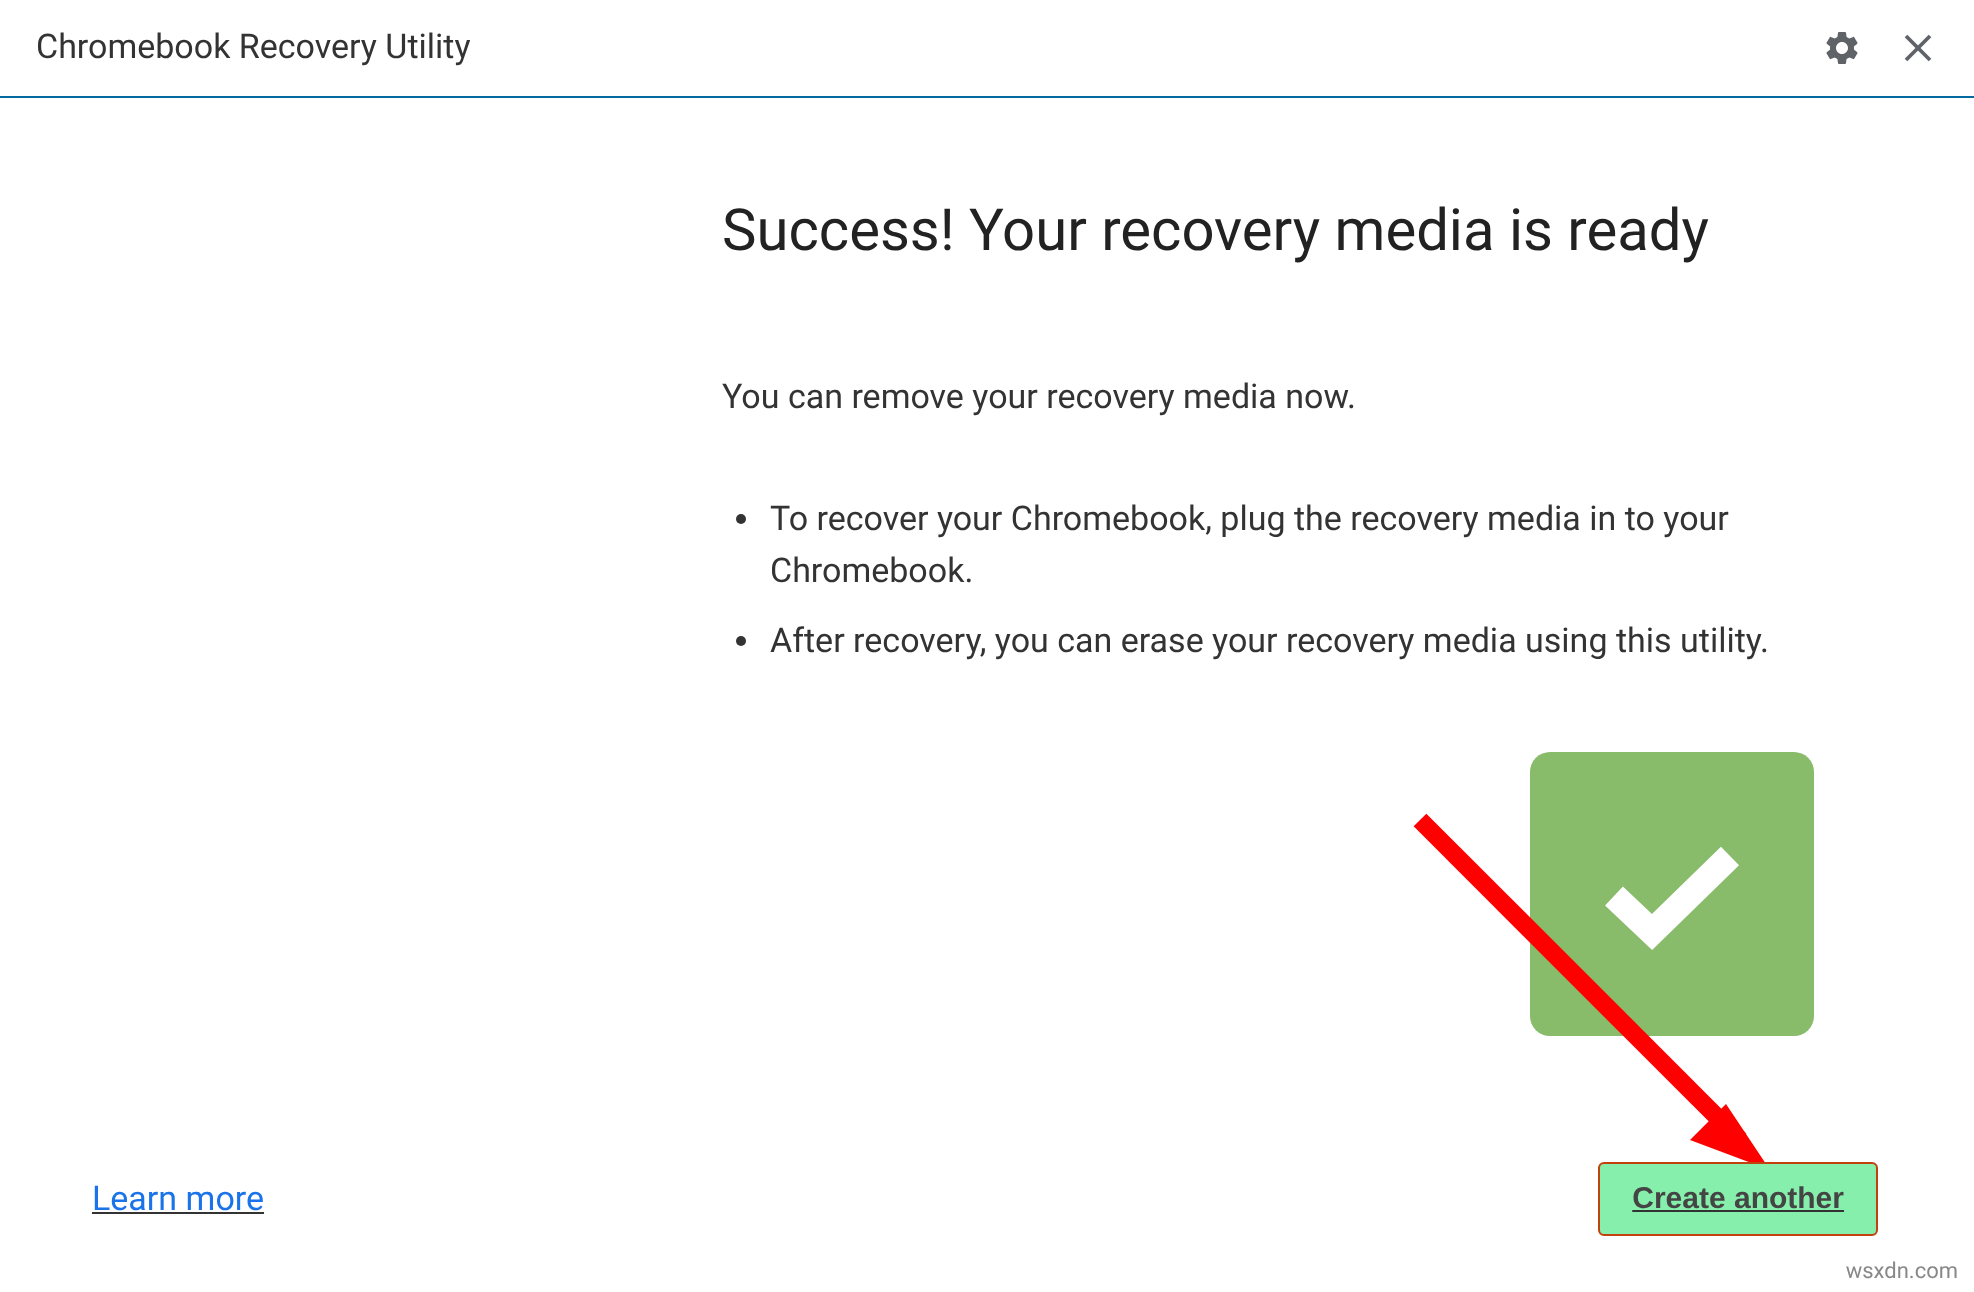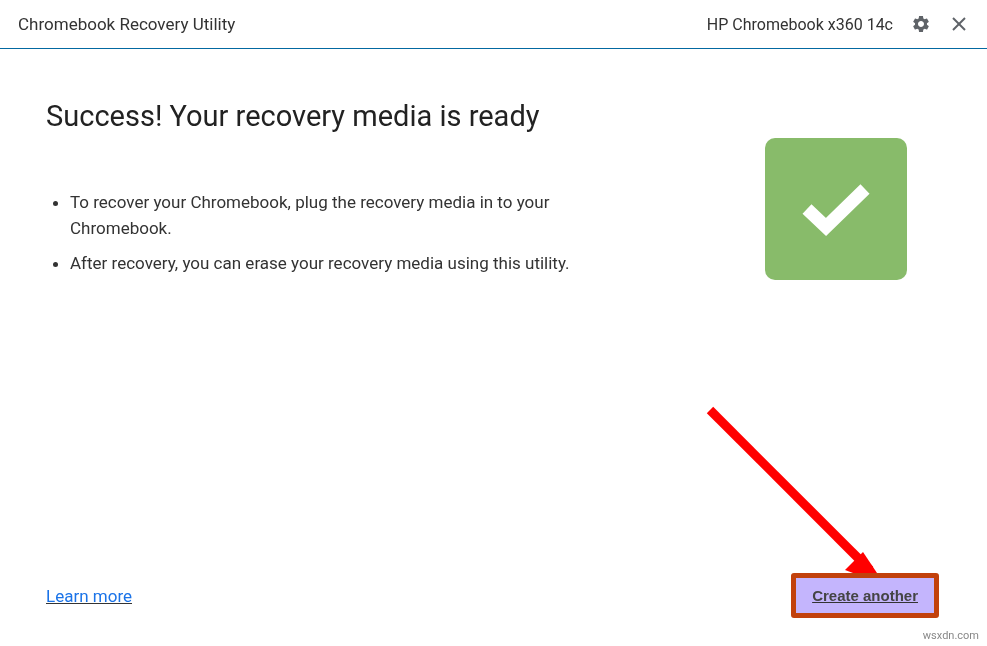--- a/index.html
+++ b/index.html
@@ -45,21 +45,22 @@
       cursor: pointer;
       color: #5f6368;
     }
     .content {
       padding: 50px 46px 30px 46px;
       position: relative;
     }
     .main-row {
       display: flex;
       justify-content: space-between;
-      align-items: center;
+      align-items: flex-end;
+      flex-direction: column;
     }
     .text-col {
       max-width: 580px;
     }
     .heading {
       font-size: 29px;
       font-weight: 400;
       color: #222;
       margin-bottom: 56px;
     }
@@ -112,23 +113,23 @@
     }
     .btn {
       padding: 9px 16px;
       font-size: 15px;
       border-radius: 3px;
       cursor: pointer;
       font-weight: 600;
       border: 1px solid transparent;
     }
     .btn-secondary {
-      background: #c4b5fd;
+      background: #86efac;
       color: #444;
-      border: 5px solid #c2410c;
+      border: 1px solid #c2410c;
     }
     .btn-primary {
       background: #3b7ded;
       color: #fff;
       border: 1px solid #3b7ded;
       padding: 9px 24px;
     }
     .arrow-overlay {
       position: absolute;
       left: 685px;
@@ -143,39 +144,39 @@
       color: #888;
       margin-top: 44px;
     }
   </style>
 </head>
 <body>
 
 <div class="header">
   <div class="header-title">Chromebook Recovery Utility</div>
   <div class="header-right">
-    <div class="device-name">HP Chromebook x360 14c</div>
     <div class="icon-btn">
       <svg width="20" height="20" viewBox="0 0 24 24" fill="#5f6368">
         <path d="M19.14,12.94c0.04-0.3,0.06-0.61,0.06-0.94c0-0.32-0.02-0.64-0.07-0.94l2.03-1.58c0.18-0.14,0.23-0.41,0.12-0.61 l-1.92-3.32c-0.12-0.22-0.37-0.29-0.59-0.22l-2.39,0.96c-0.5-0.38-1.03-0.7-1.62-0.94L14.4,2.81c-0.04-0.24-0.24-0.41-0.48-0.41 h-3.84c-0.24,0-0.43,0.17-0.47,0.41L9.25,5.35C8.66,5.59,8.12,5.92,7.63,6.29L5.24,5.33c-0.22-0.08-0.47,0-0.59,0.22L2.74,8.87 C2.62,9.08,2.66,9.34,2.86,9.48l2.03,1.58C4.84,11.36,4.8,11.69,4.8,12s0.02,0.64,0.07,0.94l-2.03,1.58 c-0.18,0.14-0.23,0.41-0.12,0.61l1.92,3.32c0.12,0.22,0.37,0.29,0.59,0.22l2.39-0.96c0.5,0.38,1.03,0.7,1.62,0.94l0.36,2.54 c0.05,0.24,0.24,0.41,0.48,0.41h3.84c0.24,0,0.44-0.17,0.47-0.41l0.36-2.54c0.59-0.24,1.13-0.56,1.62-0.94l2.39,0.96 c0.22,0.08,0.47,0,0.59-0.22l1.92-3.32c0.12-0.22,0.07-0.47-0.12-0.61L19.14,12.94z M12,15.6c-1.98,0-3.6-1.62-3.6-3.6 s1.62-3.6,3.6-3.6s3.6,1.62,3.6,3.6S13.98,15.6,12,15.6z"></path>
       </svg>
     </div>
     <div class="icon-btn">
       <svg width="18" height="18" viewBox="0 0 24 24" fill="none" stroke="#5f6368" stroke-width="2.5">
         <line x1="4" y1="4" x2="20" y2="20"></line>
         <line x1="20" y1="4" x2="4" y2="20"></line>
       </svg>
     </div>
   </div>
 </div>
 
 <div class="content">
   <div class="main-row">
     <div class="text-col">
       <h1 class="heading">Success! Your recovery media is ready</h1>
+      <p class="intro-text">You can remove your recovery media now.</p>
       <ul>
         <li>To recover your Chromebook, plug the recovery media in to your Chromebook.</li>
         <li>After recovery, you can erase your recovery media using this utility.</li>
       </ul>
     </div>
     <div class="success-tile">
       <svg width="70" height="55" viewBox="0 0 70 55">
         <path d="M 6 28 L 25 46 L 64 8" fill="none" stroke="#fff" stroke-width="13" stroke-linecap="butt" stroke-linejoin="miter"></path>
       </svg>
     </div>

